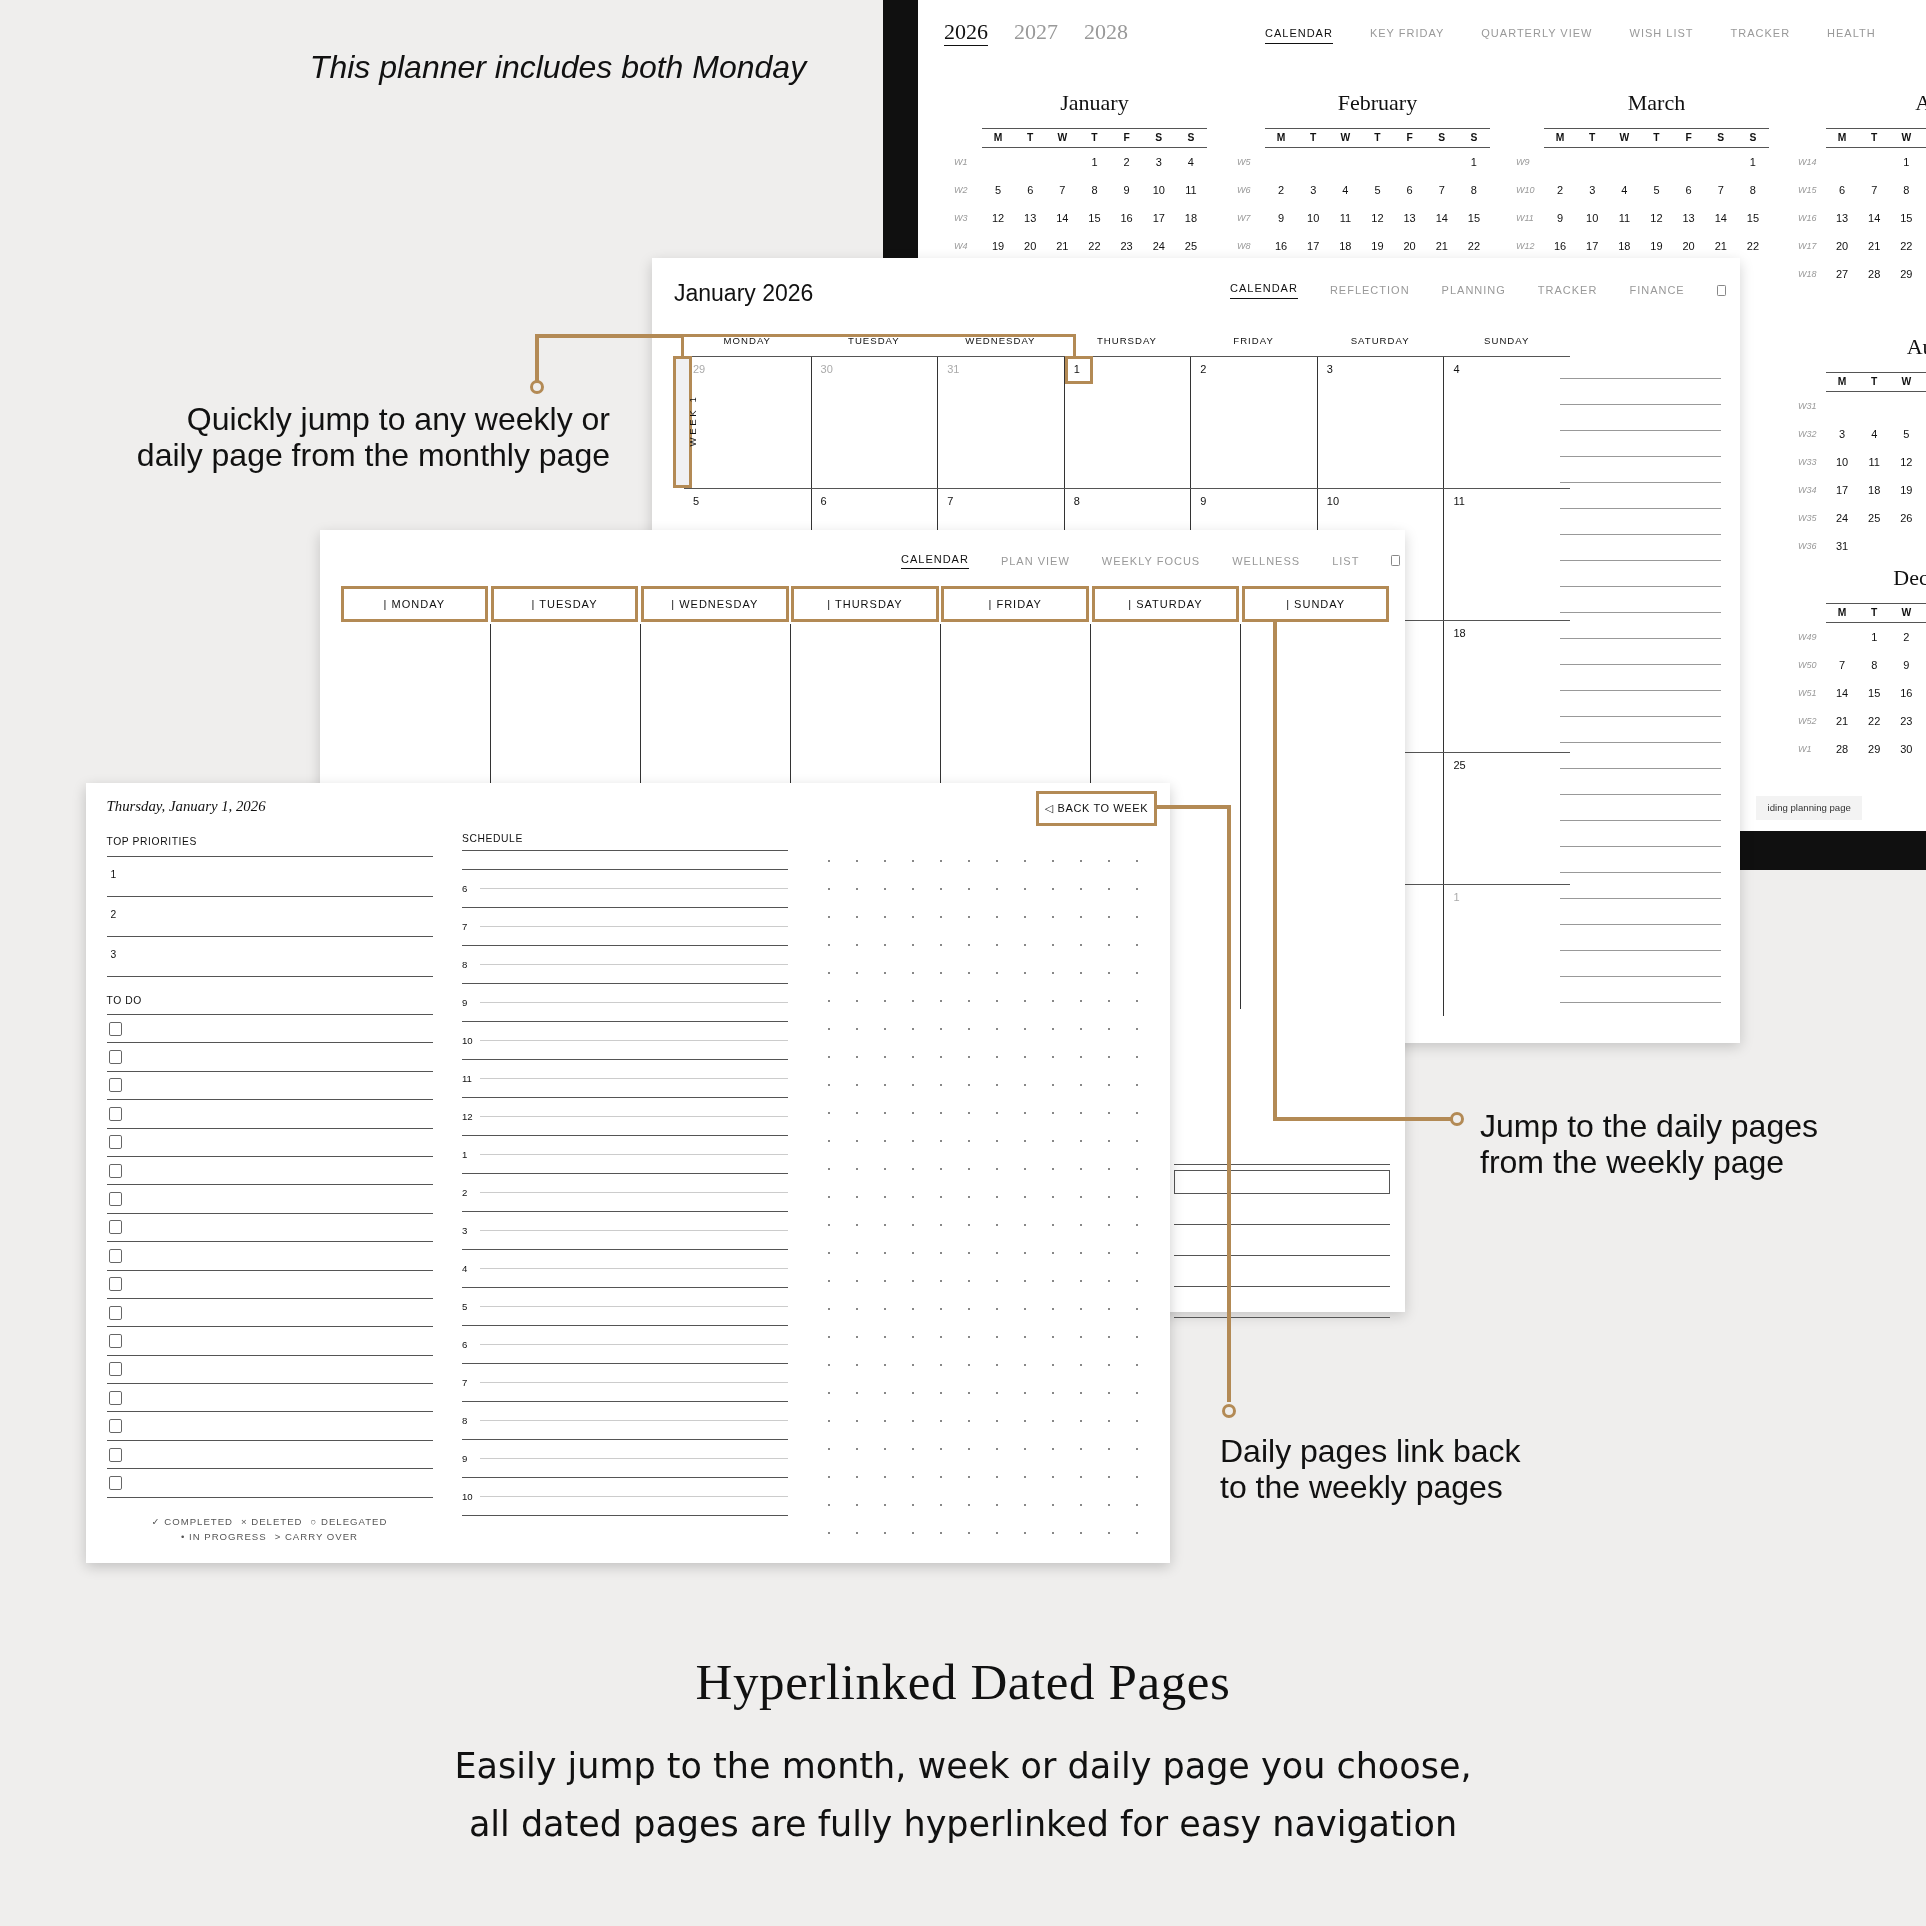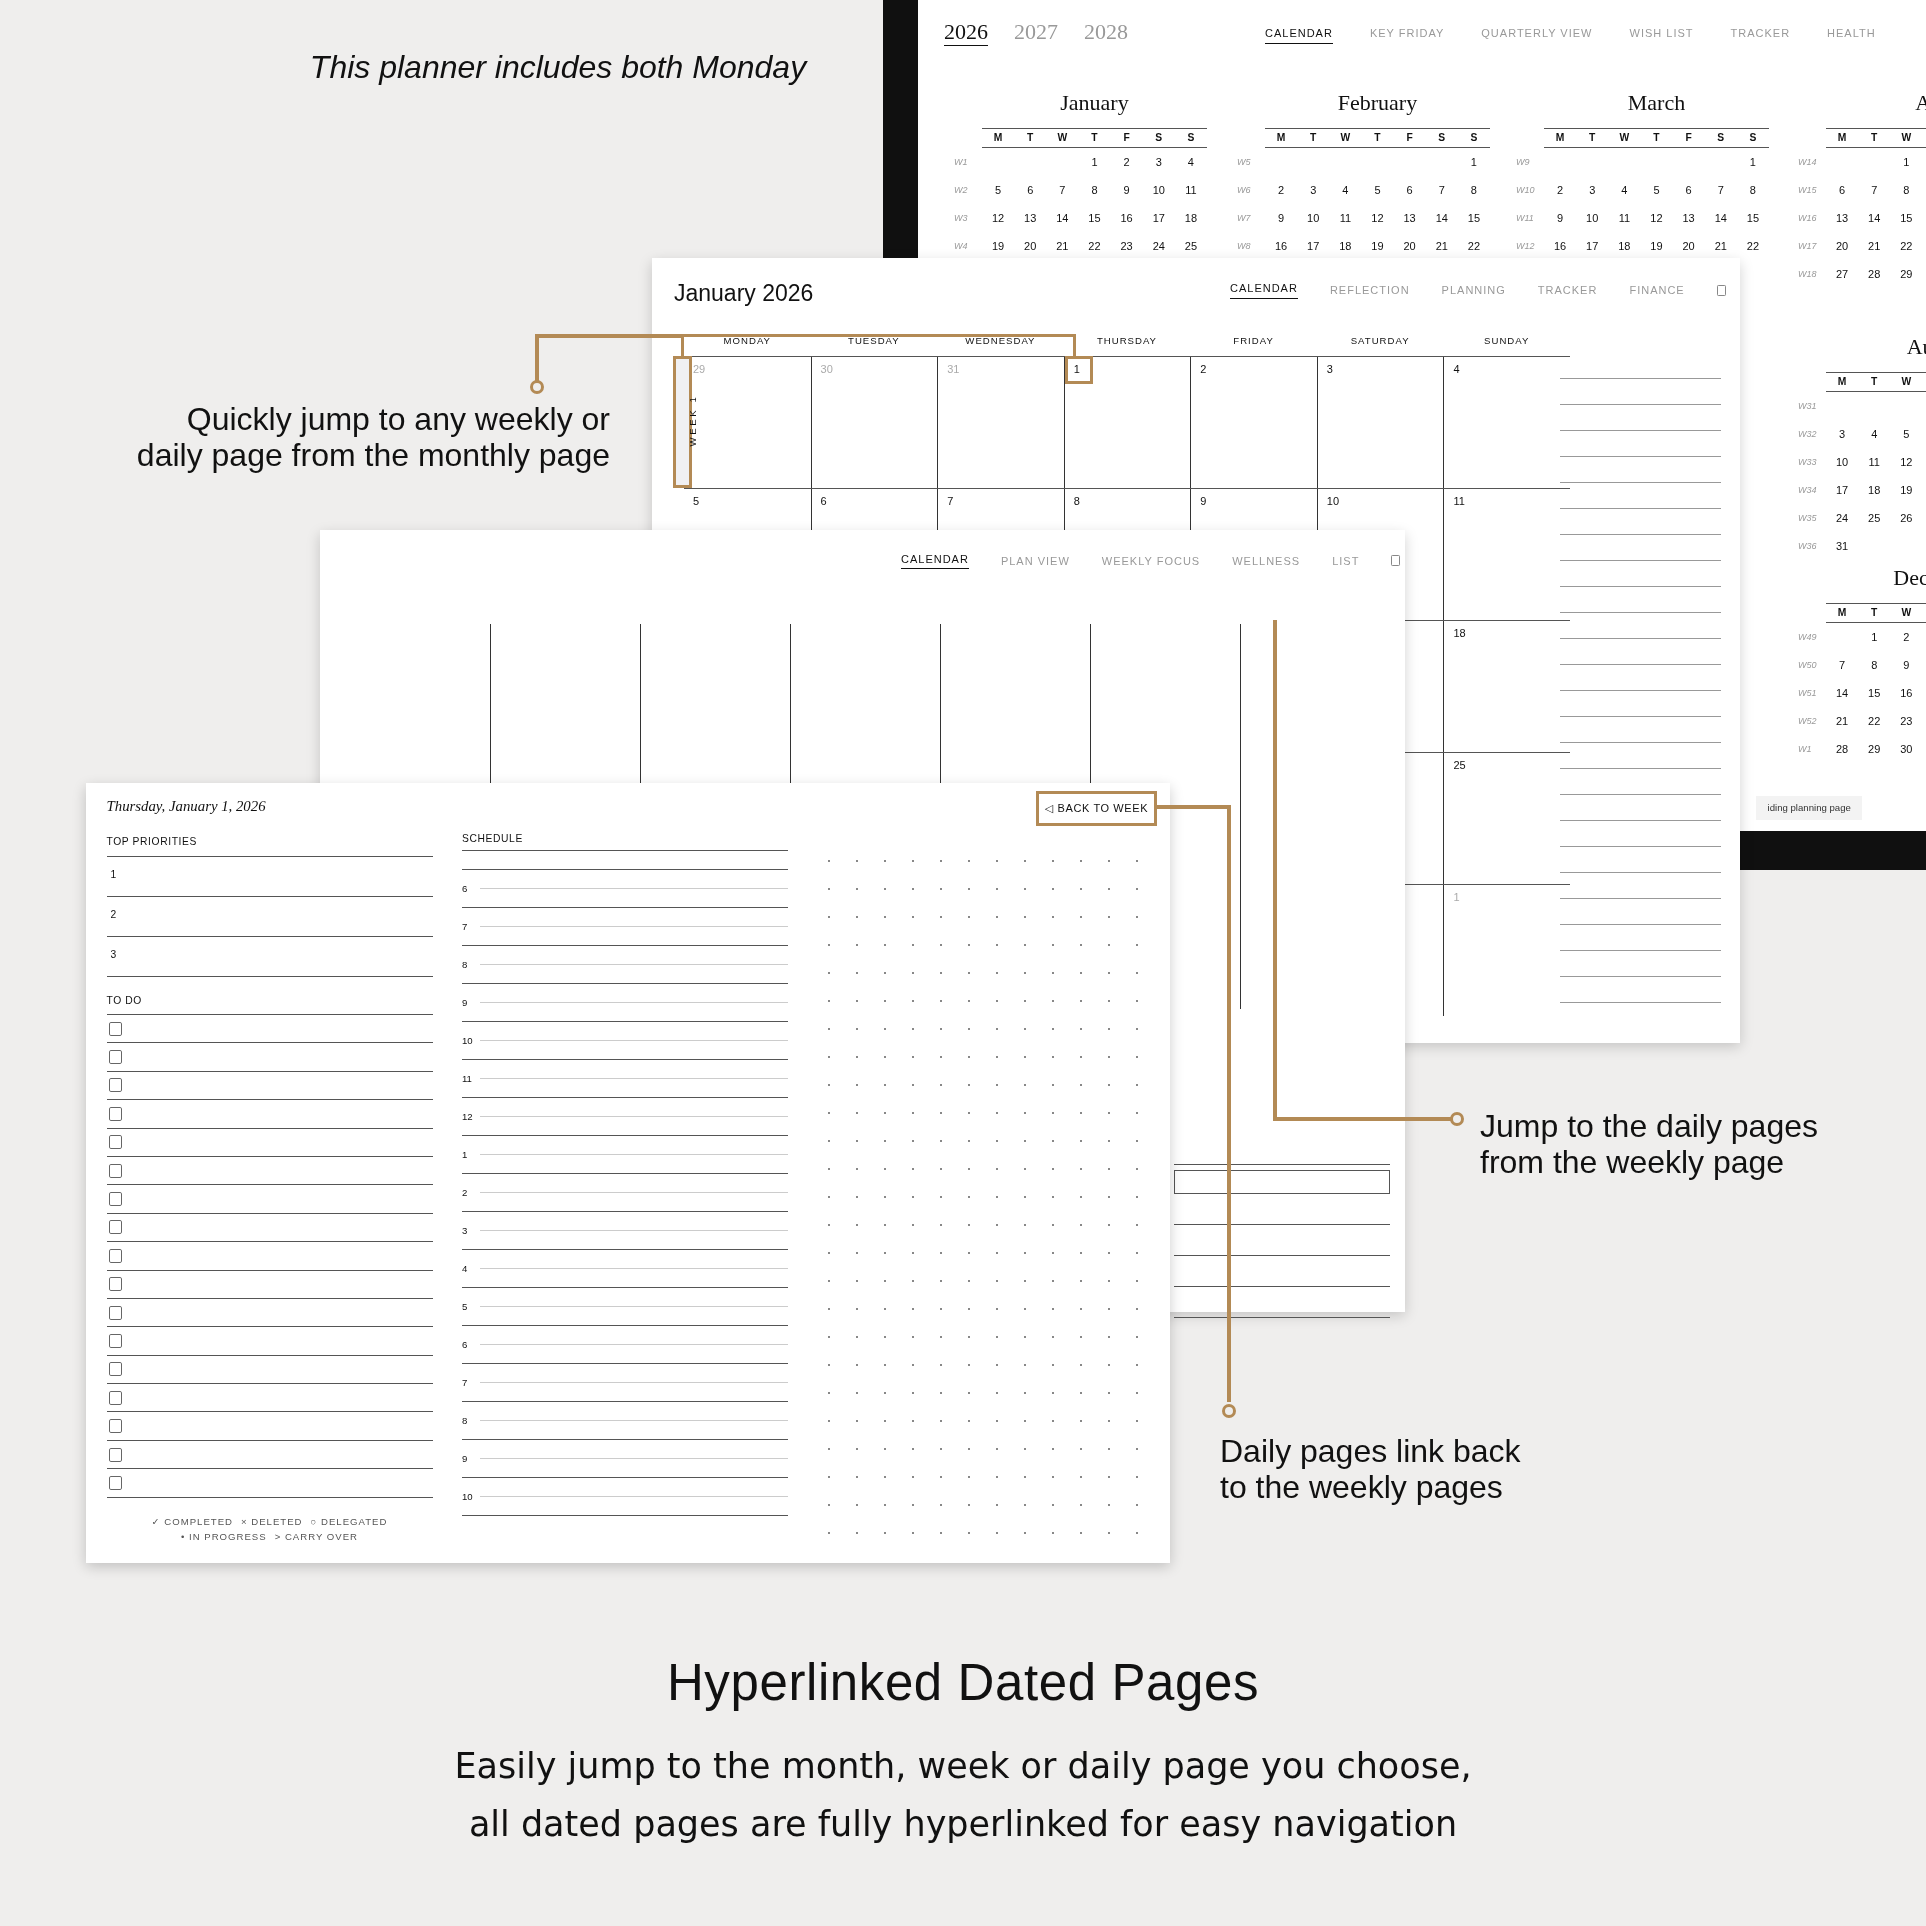--- a/index.html
+++ b/index.html
@@ -73,21 +73,21 @@
   .sched .half { height: 19px; border-bottom: 1.6px solid #555; position: relative; }
   .sched .hour { height: 19px; position: relative; border-bottom: 1.3px solid #ccc; margin-left: 18px; }
   .sched .hour span { position: absolute; left: -18px; bottom: -6.4px; font-size: 9.6px; }
   .dots { position: absolute; left: 729px; top: 64px; width: 327px; height: 693px;
     background-image: radial-gradient(circle, #888 0.8px, transparent 1px); background-size: 28px 28px; }
 
   
   .conn { position: absolute; background: #b38a55; }
   .dot { position: absolute; width: 14px; height: 14px; border: 3.2px solid #b38a55; border-radius: 50%; background: #efeeed; }
 
-  .headline { position: absolute; left: 0; width: 1926px; top: 1653px; text-align: center; font-family: Liberation Sans, sans-serif; font-size: 51px; letter-spacing: 0.6px; }
+  .headline { position: absolute; left: 0; width: 1926px; top: 1653px; text-align: center; font-family: Liberation Serif, serif; font-size: 51px; letter-spacing: 0.6px; }
   .subline { position: absolute; left: 0; width: 1926px; text-align: center; font-family: "DejaVu Sans", sans-serif; font-size: 35px; }
 </style>
 </head>
 <body>
 
 <div class="abs caption" style="left:282px;top:45px;width:552px;text-align:center;font-style:italic;font-size:32px;line-height:45px;">
   <div>This planner includes both Monday</div>
 </div>
 
 <div id="yearly" class="abs">
@@ -495,20 +495,29 @@
 
 <div id="weekly" class="abs">
   <div class="pnav" style="left:581px;top:22.5px;">
     <span class="active">CALENDAR</span>
     <span>PLAN VIEW</span>
     <span>WEEKLY FOCUS</span>
     <span>WELLNESS</span>
     <span>LIST</span>
     <span class="page-icon"></span>
   </div>
+  <div class="wdays" id="wdays">
+      <div class="wday">| MONDAY</div>
+      <div class="wday">| TUESDAY</div>
+      <div class="wday">| WEDNESDAY</div>
+      <div class="wday">| THURSDAY</div>
+      <div class="wday">| FRIDAY</div>
+      <div class="wday">| SATURDAY</div>
+      <div class="wday">| SUNDAY</div>
+    </div>
   <div class="wcols">
     <div></div>
       <div></div>
       <div></div>
       <div></div>
       <div></div>
       <div></div>
       <div></div>
   </div>
   <div class="wlines">

